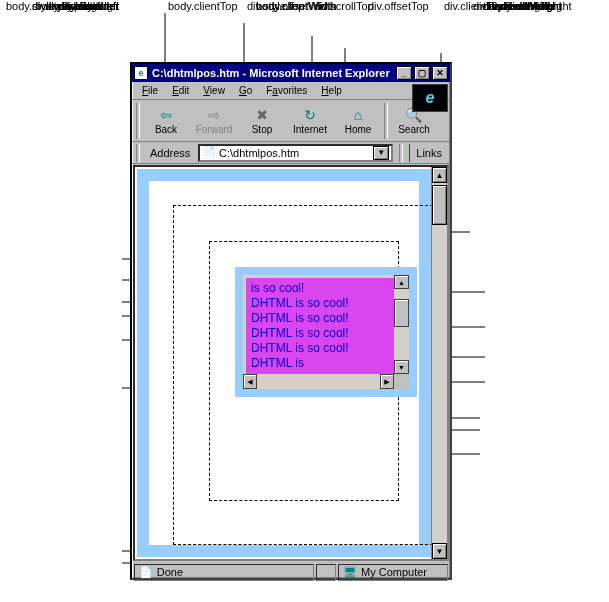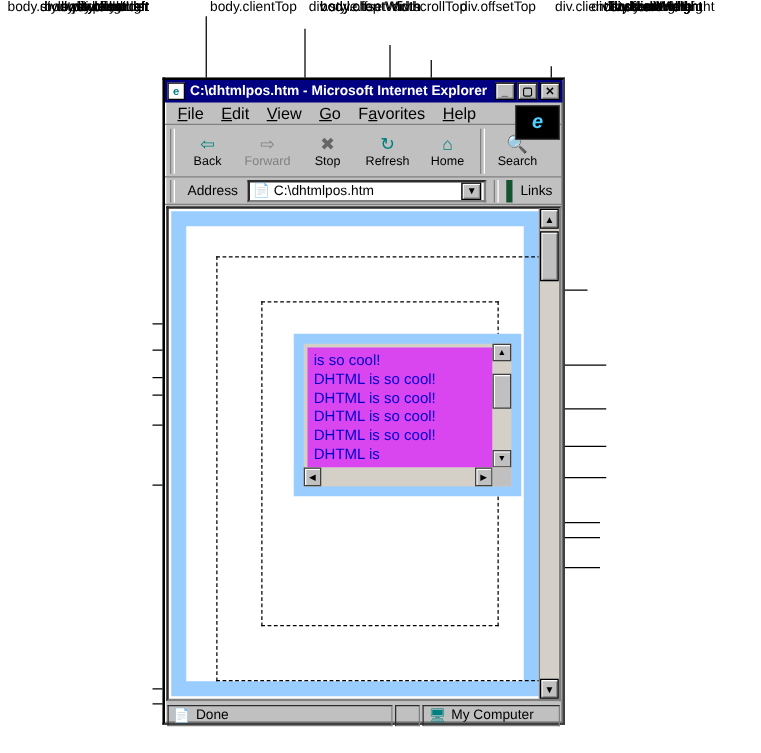--- a/index.html
+++ b/index.html
@@ -61,21 +61,21 @@
     color: #000;
   }
   .menubar {
     height: 18px;
     display: flex;
     align-items: center;
     padding: 0 4px;
     gap: 2px;
     border-bottom: 1px solid #808080;
   }
-  .menubar .mi { padding: 1px 6px; font-size: 13px; }
+  .menubar .mi { padding: 1px 6px; font-size: 10px; }
   .menubar .mi u { text-decoration: underline; }
   .logo {
     margin-left: auto;
     width: 36px; height: 28px;
     background: #000;
     color: #4dd0ff;
     display: flex; align-items: center; justify-content: center;
     font-size: 16px; font-weight: bold;
     font-style: italic;
     border: 1px solid #404040;
@@ -128,21 +128,21 @@
   .addrbox .dd {
     width: 16px; height: 14px;
     background: #c0c0c0;
     border: 1px solid #000;
     box-shadow: inset 1px 1px 0 #fff, inset -1px -1px 0 #808080;
     display: flex; align-items: center; justify-content: center;
     font-size: 8px;
   }
   .links {
     padding: 0 6px;
-    border-left: 5px solid #14532d;
+    border-left: 1px solid #14532d;
     height: 18px;
     display: flex; align-items: center;
   }
   .view {
     position: relative;
     height: 396px;
     background: #fff;
     margin: 1px;
     border: 2px inset #808080;
   }
@@ -383,21 +383,21 @@
     <div class="tbtn dis">
         <div class="ico">⇨</div>
         <span>Forward</span>
       </div>
     <div class="tbtn">
         <div class="ico" style="color:#666">✖</div>
         <span>Stop</span>
       </div>
     <div class="tbtn">
         <div class="ico">↻</div>
-        <span>Refresh</span>
+        <span>Internet</span>
       </div>
     <div class="tbtn">
         <div class="ico">⌂</div>
         <span>Home</span>
       </div>
     <div class="sep"></div>
     <div class="tbtn">
         <div class="ico">🔍</div>
         <span>Search</span>
       </div>

